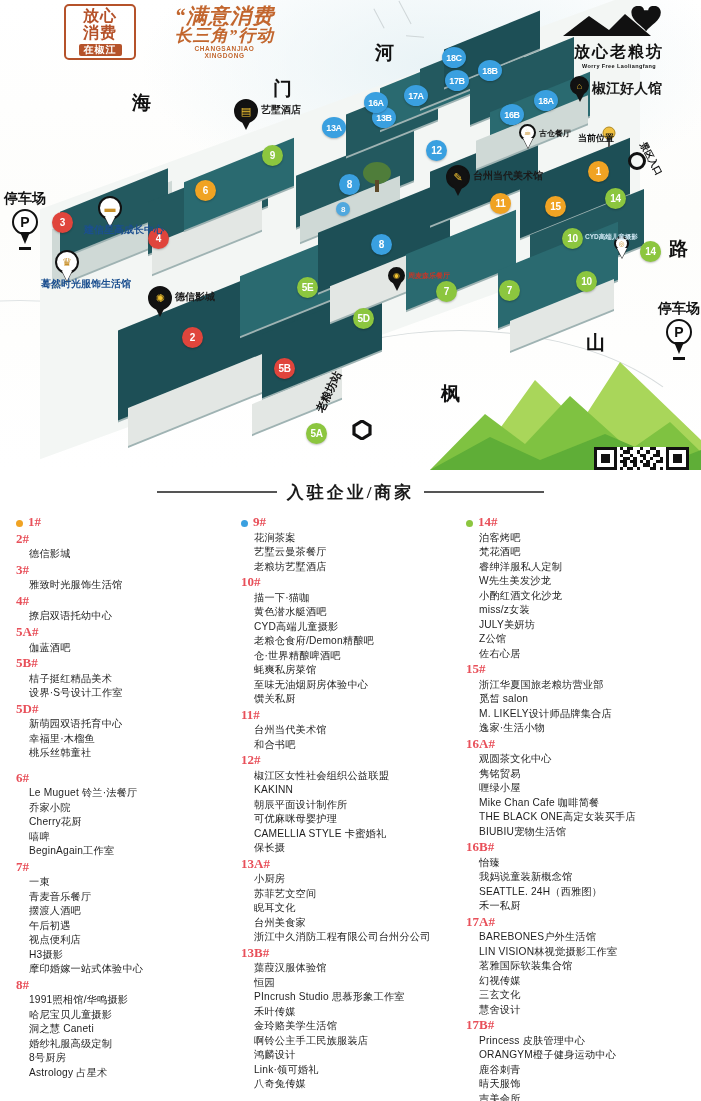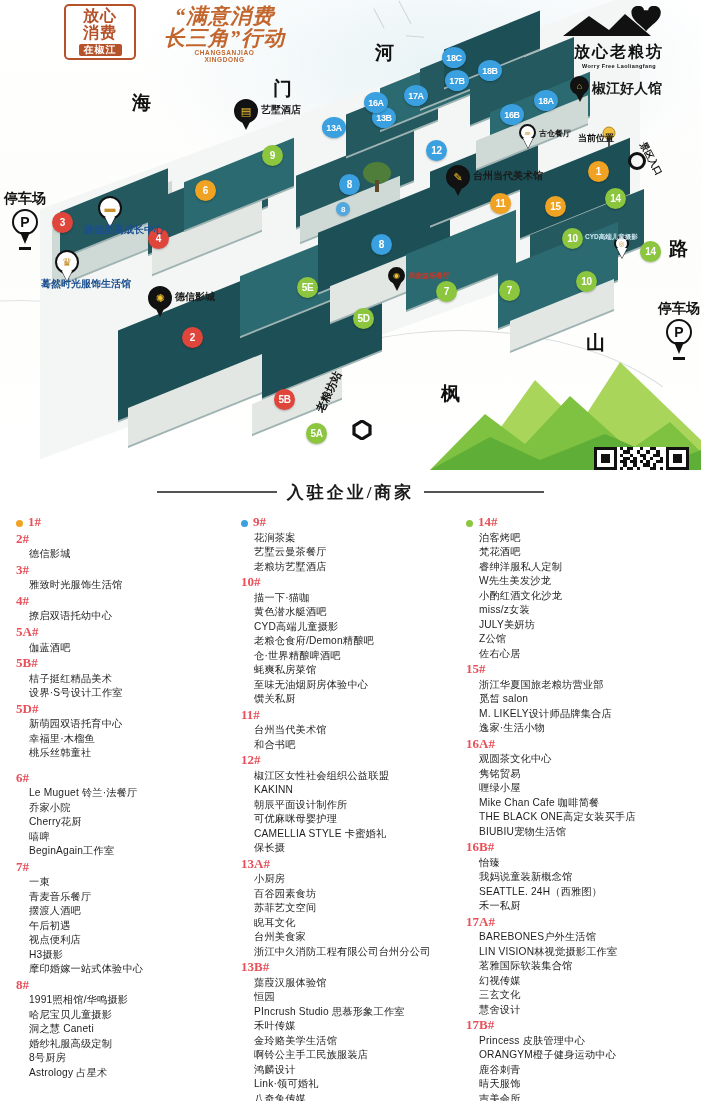--- a/index.html
+++ b/index.html
@@ -113,21 +113,21 @@
   #logo-left .l3{
      font-size:10px; background:#b5522a; color:#fff; padding:1px 5px;
      border-radius:2px; margin-top:2px; letter-spacing:1px;
   }
   #logo-slogan{ position:absolute; left:142px; top:6px; width:165px; text-align:center;}
   #logo-slogan .s1{
     font-size:21px; font-weight:bold; color:#c2662e; font-style:italic;
     font-family:"Liberation Serif", serif; letter-spacing:1px; line-height:1.0;
   }
   #logo-slogan .s2{
-    font-size:21px; font-weight:bold; color:#c2662e; font-style:italic;
+    font-size:17px; font-weight:bold; color:#c2662e; font-style:italic;
     font-family:"Liberation Serif", serif; letter-spacing:1px; line-height:1.05;
   }
   #logo-slogan .s3{ font-size:6.5px; color:#c2662e; font-weight:bold; letter-spacing:.6px;}
   #logo-slogan .s4{ font-size:6.5px; color:#c2662e; font-weight:bold; letter-spacing:.6px;}
 
   #logo-right{ position:absolute; right:22px; top:6px; width:120px; text-align:center;}
   #logo-right .lr1{ font-size:16px; font-weight:bold; color:#111; font-family:"Liberation Serif", serif; letter-spacing:2px;}
   #logo-right .lr2{ font-size:5.5px; font-weight:bold; color:#111; letter-spacing:.4px;}
 
   
@@ -225,21 +225,21 @@
       <svg width="271" height="148" viewBox="0 0 271 148">
         <path d="M40 148 L105 58 L150 102 L190 40 L271 118 L271 148 Z" fill="#a9d65a"></path>
         <path d="M0 148 L55 92 L95 122 L140 74 L200 128 L240 100 L271 130 L271 148 Z" fill="#7fc241"></path>
         <path d="M0 148 L60 115 L110 138 L175 112 L240 140 L271 128 L271 148 Z" fill="#5fae37"></path>
       </svg>
     </div>
 
     <div class="badge red" style="left:52px;top:212px;">3</div>
     <div class="badge red" style="left:148px;top:228px;">4</div>
     <div class="badge red" style="left:182px;top:327px;">2</div>
-    <div class="badge red" style="left:274px;top:389px;">5B</div>
+    <div class="badge red" style="left:274px;top:358px;">5B</div>
     <div class="badge green" style="left:306px;top:423px;">5A</div>
     <div class="badge green" style="left:353px;top:308px;">5D</div>
     <div class="badge green" style="left:297px;top:277px;">5E</div>
     <div class="badge orange" style="left:195px;top:180px;">6</div>
     <div class="badge green" style="left:436px;top:281px;">7</div>
     <div class="badge green" style="left:499px;top:280px;">7</div>
     <div class="badge blue" style="left:339px;top:174px;">8</div>
     <div class="badge blue" style="left:371px;top:234px;">8</div>
     <div class="badge blue" style="left:336px;top:202px;width:14px;height:14px;font-size:8px;opacity:.85;">8</div>
     <div class="badge green" style="left:262px;top:145px;">9</div>
@@ -662,21 +662,20 @@
             <div class="ent">椒江区女性社会组织公益联盟</div>
             <div class="ent">KAKINN</div>
             <div class="ent">朝辰平面设计制作所</div>
             <div class="ent">可优麻咪母婴护理</div>
             <div class="ent">CAMELLIA STYLE 卡蜜婚礼</div>
             <div class="ent">保长摄</div>
           </div>
           <div class="grp">
             <div class="grp-num">13A#</div>
             <div class="ent">小厨房</div>
-            <div class="ent">百谷园素食坊</div>
             <div class="ent">苏菲艺文空间</div>
             <div class="ent">睨耳文化</div>
             <div class="ent">台州美食家</div>
             <div class="ent">浙江中久消防工程有限公司台州分公司</div>
           </div>
           <div class="grp">
             <div class="grp-num">13B#</div>
             <div class="ent">蕖葭汉服体验馆</div>
             <div class="ent">恒园</div>
             <div class="ent">PIncrush Studio 思慕形象工作室</div>

